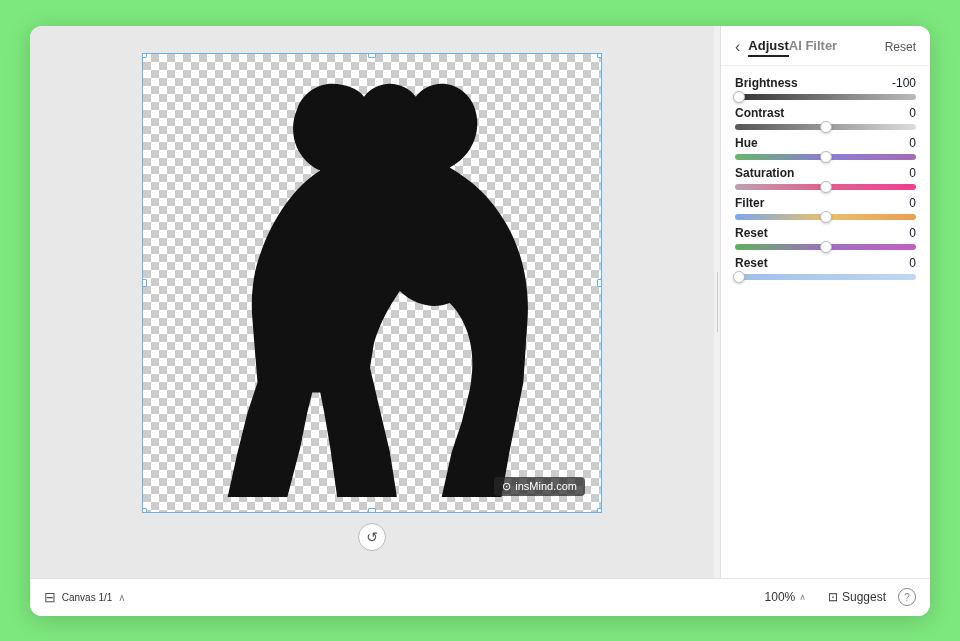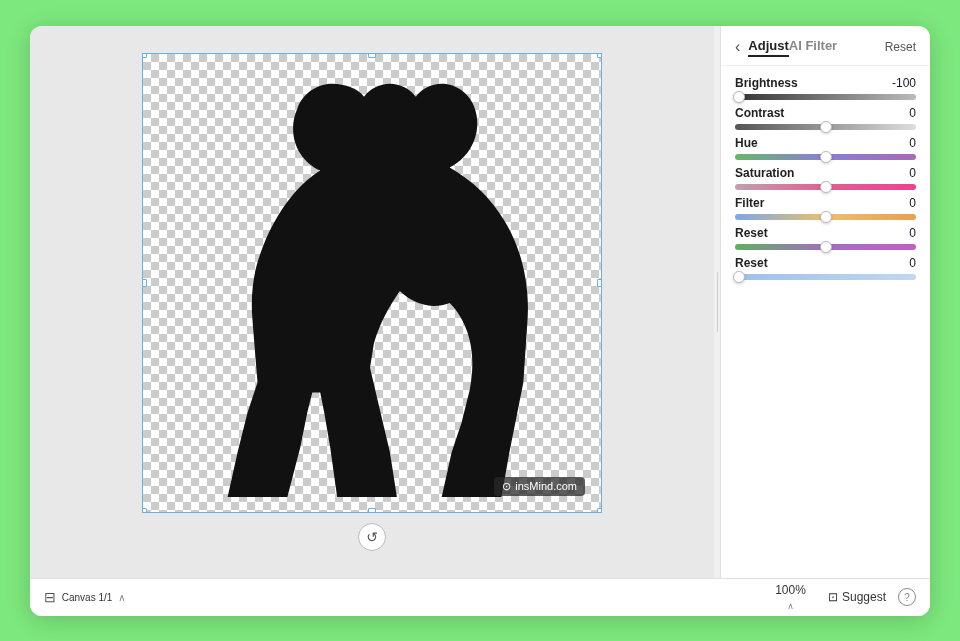--- a/index.html
+++ b/index.html
@@ -251,21 +251,20 @@
     }
     .chevron-icon {
       color: #888;
       font-size: 10px;
     }
     .zoom-control {
       margin-left: auto;
       display: flex;
       align-items: center;
       gap: 4px;
-      flex-direction: column;
     }
     .zoom-value {
       font-size: 12px;
       color: #333;
     }
     .zoom-chevron {
       font-size: 9px;
       color: #888;
     }
     .suggest-btn {

